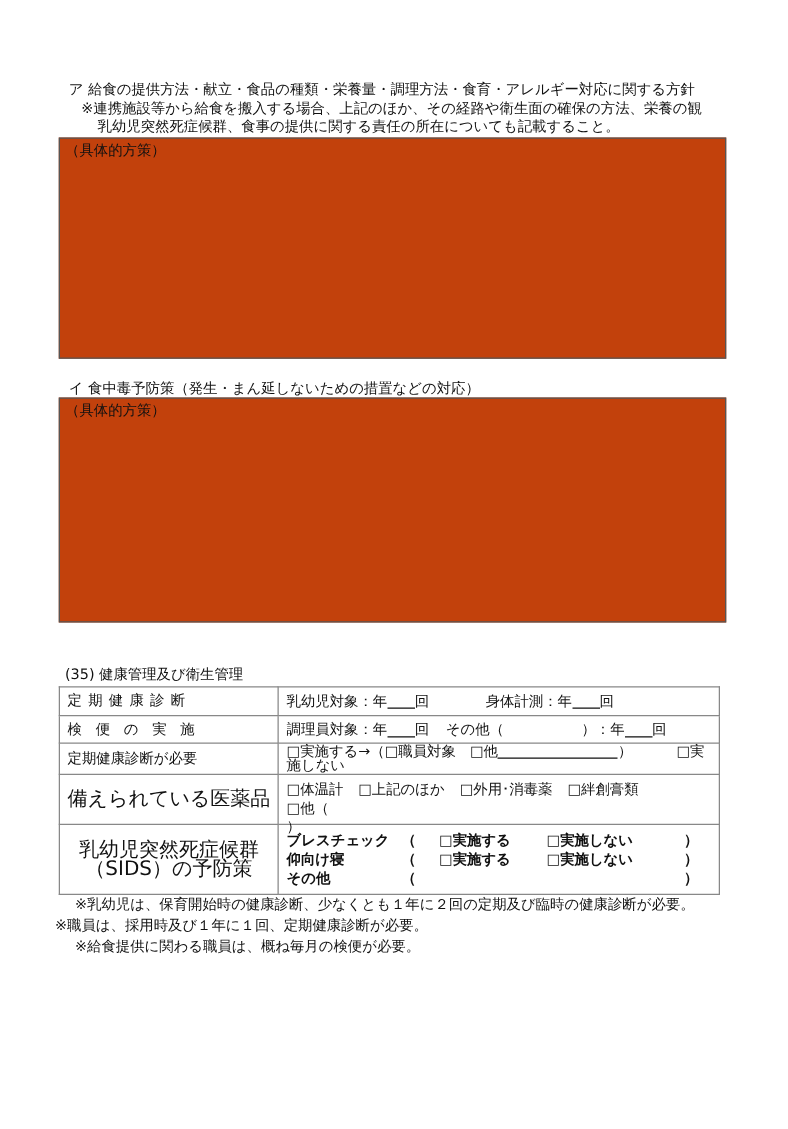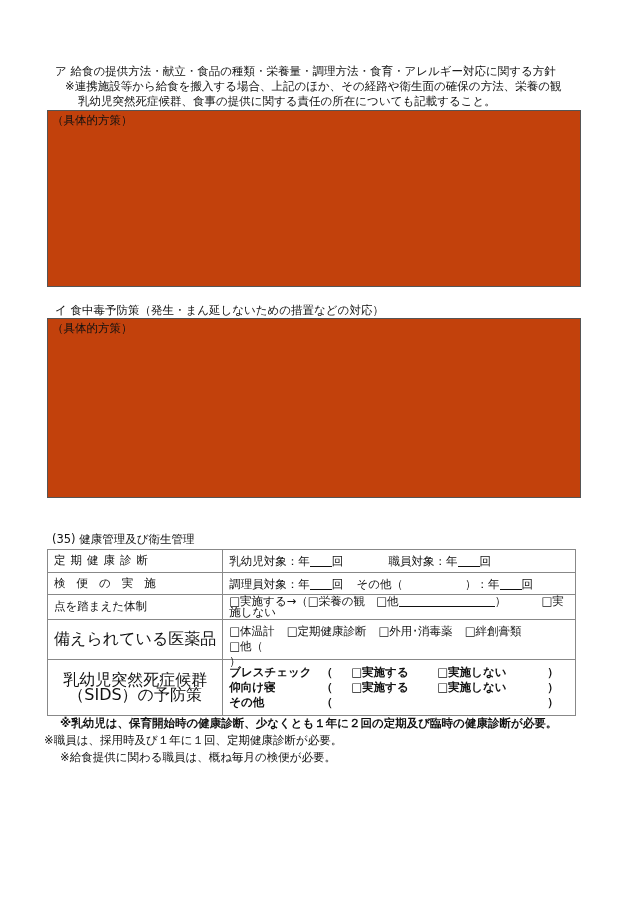--- a/index.html
+++ b/index.html
@@ -48,46 +48,46 @@
 
 <div class="abs heading" style="left:52px; top:534px;">(35) 健康管理及び衛生管理</div>
 
 <table class="hm">
   <tbody>
       <tr style="height:23px;">
     <td class="lab spaced">定期健康診断</td>
     <td>
       <span>乳幼児対象：年</span><span class="ul" style="width:22px;"></span><span>回</span>
       <span class="gap" style="width:38px;"></span>
-      <span>職員対象：年</span><span class="ul" style="width:22px;"></span><span>回</span>
+      <span>身体計測：年</span><span class="ul" style="width:22px;"></span><span>回</span>
     </td>
   </tr>
   <tr style="height:22px;">
     <td class="lab spaced" style="letter-spacing:11px;">検便の実施</td>
     <td>
       <span>調理員対象：年</span><span class="ul" style="width:22px;"></span><span>回</span>
       <span class="gap" style="width:6px;"></span>
       <span>その他（</span><span class="gap" style="width:62px;"></span><span>）：年</span><span class="ul" style="width:22px;"></span><span>回</span>
     </td>
   </tr>
   <tr style="height:23px;">
-    <td class="lab">点を踏まえた体制</td>
+    <td class="lab">定期健康診断が必要</td>
     <td>
-      <span>□実施する→（</span><span>□栄養の観</span>
+      <span>□実施する→（</span><span>□職員対象</span>
       <span class="gap" style="width:4px;"></span>
       <span>□他</span><span class="ul" style="width:96px;"></span><span>）</span>
       <span class="gap" style="width:28px;"></span>
       <span>□実施しない</span>
     </td>
   </tr>
   <tr style="height:40px;">
     <td class="lab small">備えられている医薬品</td>
     <td>
       <span class="line">
-        <span>□体温計</span><span class="gap" style="width:12px;"></span><span>□定期健康診断</span><span class="gap" style="width:12px;"></span><span>□外用･消毒薬</span><span class="gap" style="width:12px;"></span><span>□絆創膏類</span>
+        <span>□体温計</span><span class="gap" style="width:12px;"></span><span>□上記のほか</span><span class="gap" style="width:12px;"></span><span>□外用･消毒薬</span><span class="gap" style="width:12px;"></span><span>□絆創膏類</span>
       </span>
       <span class="line">
         <span>□他（</span><span class="gap" style="width:300px;"></span><span>）</span>
       </span>
     </td>
   </tr>
   <tr style="height:56px;">
     <td class="lab small center">
       <span class="line">乳幼児突然死症候群</span>
       <span class="line">（SIDS）の予防策</span>
@@ -100,15 +100,15 @@
         <span style="display:inline-block; width:92px;">仰向け寝</span><span style="display:inline-block; width:30px;">（</span><span style="display:inline-block; width:86px;">□実施する</span><span style="display:inline-block; width:110px;">□実施しない</span><span>）</span>
       </span>
       <span class="line">
         <span style="display:inline-block; width:92px;">その他</span><span style="display:inline-block; width:30px;">（</span><span style="display:inline-block; width:196px;"></span><span>）</span>
       </span>
     </td>
   </tr>
 </tbody>
   </table>
 
-<div class="abs note" style="left:60px; top:718px;font-weight:bold;">※乳幼児は、保育開始時の健康診断、少なくとも１年に２回の定期及び臨時の健康診断が必要。</div>
+<div class="abs note" style="left:60px; top:718px;">※乳幼児は、保育開始時の健康診断、少なくとも１年に２回の定期及び臨時の健康診断が必要。</div>
 <div class="abs note" style="left:44px; top:735px;">※職員は、採用時及び１年に１回、定期健康診断が必要。</div>
 <div class="abs note" style="left:60px; top:752px;">※給食提供に関わる職員は、概ね毎月の検便が必要。</div>
 
 </body></html>

